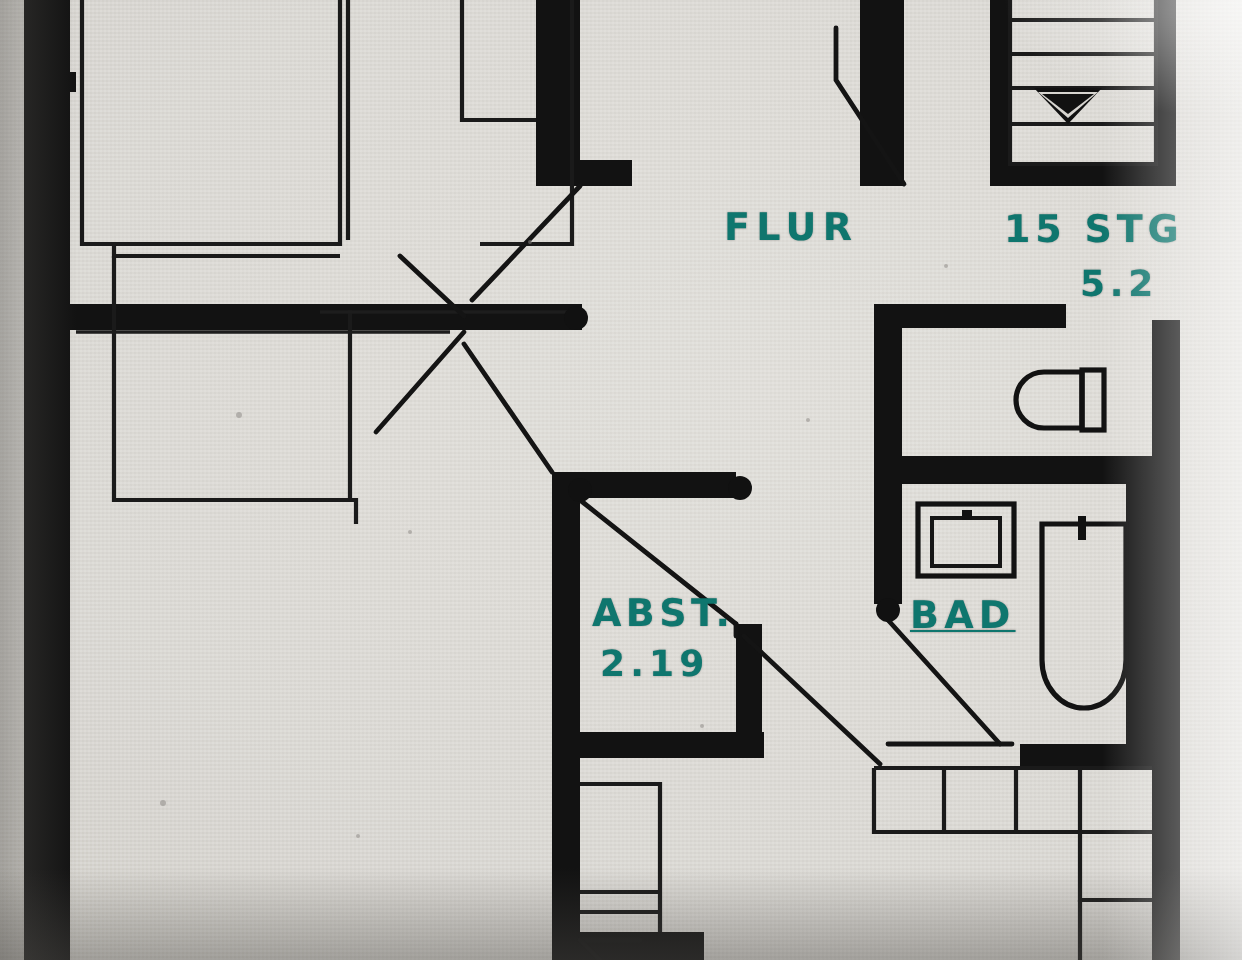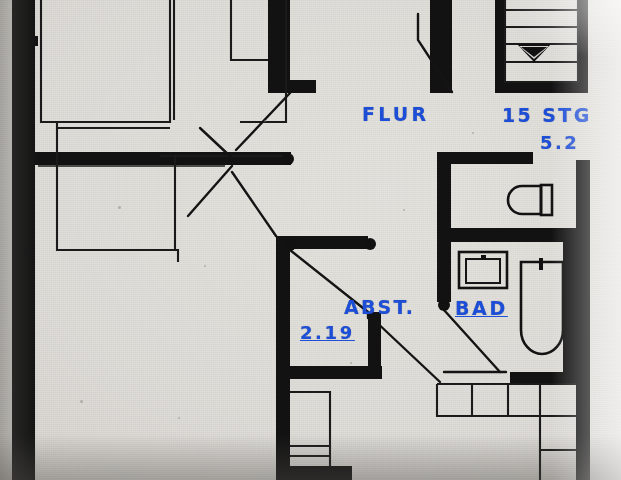--- a/index.html
+++ b/index.html
@@ -66,32 +66,32 @@
   .wall { fill: #121212; }
   .thin { fill: none; stroke: #1a1a1a; stroke-width: 2.1; }
   .thin-fine { fill: none; stroke: #1d1d1d; stroke-width: 1.7; }
   .swing { fill: none; stroke: #141414; stroke-width: 2.4; stroke-linecap: round; }
   .fixture { fill: none; stroke: #121212; stroke-width: 2.6; }
   .fixture-thin { fill: none; stroke: #151515; stroke-width: 2.0; }
   .tri { fill: #111; }
 
   .room-label {
     position: absolute;
-    color: #1d4ed8;
+    color: #0f766e;
     font-family: "DejaVu Sans", sans-serif;
     font-weight: 700;
     letter-spacing: 3.2px;
     white-space: nowrap;
     text-shadow: 0 0 1px rgba(0,0,0,.35);
   }
   #label-flur { left: 362px; top: 103px; font-size: 19px; }
   #label-stg  { left: 502px; top: 104px; font-size: 19px; letter-spacing: 2.4px; }
   #label-stg-val { left: 540px; top: 132px; font-size: 18px; letter-spacing: 2.4px; }
-  #label-abst { left: 296px; top: 296px; font-size: 19px; letter-spacing: 2.2px; margin-left: 48px; }
-  #label-abst-val { left: 300px; top: 322px; font-size: 18px; letter-spacing: 2.6px; text-decoration: underline; }
+  #label-abst { left: 296px; top: 296px; font-size: 19px; letter-spacing: 2.2px; }
+  #label-abst-val { left: 300px; top: 322px; font-size: 18px; letter-spacing: 2.6px; }
   #label-bad  { left: 455px; top: 297px; font-size: 19px; letter-spacing: 2.6px; text-decoration: underline; }
 
   .speck {
     position: absolute;
     background: #8e8b86;
     border-radius: 50%;
     opacity: .55;
   }
 </style>
 </head>

